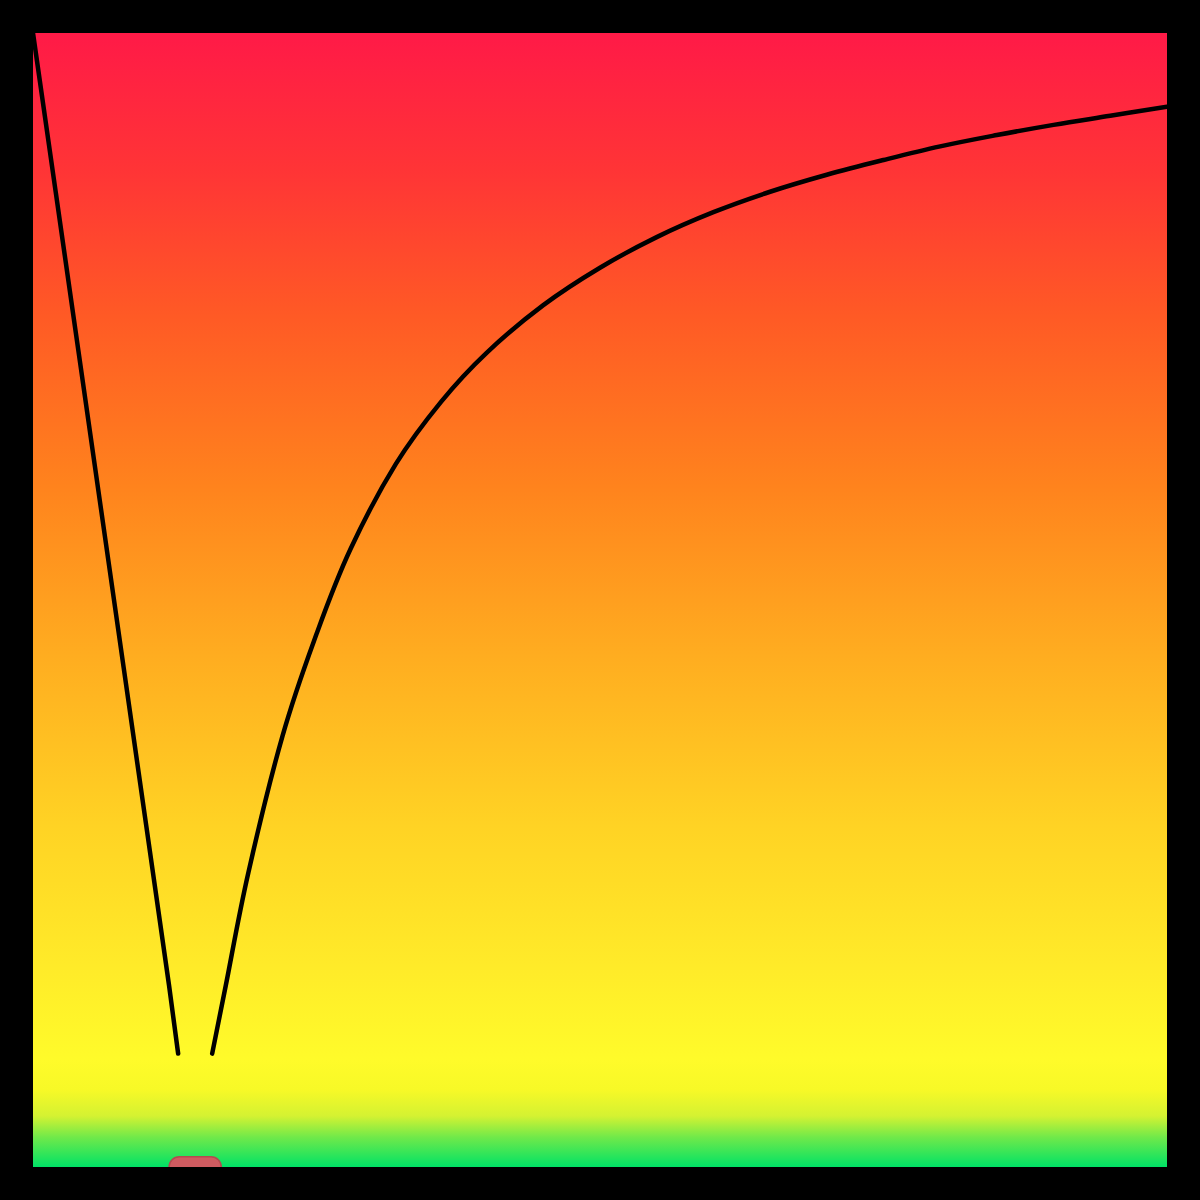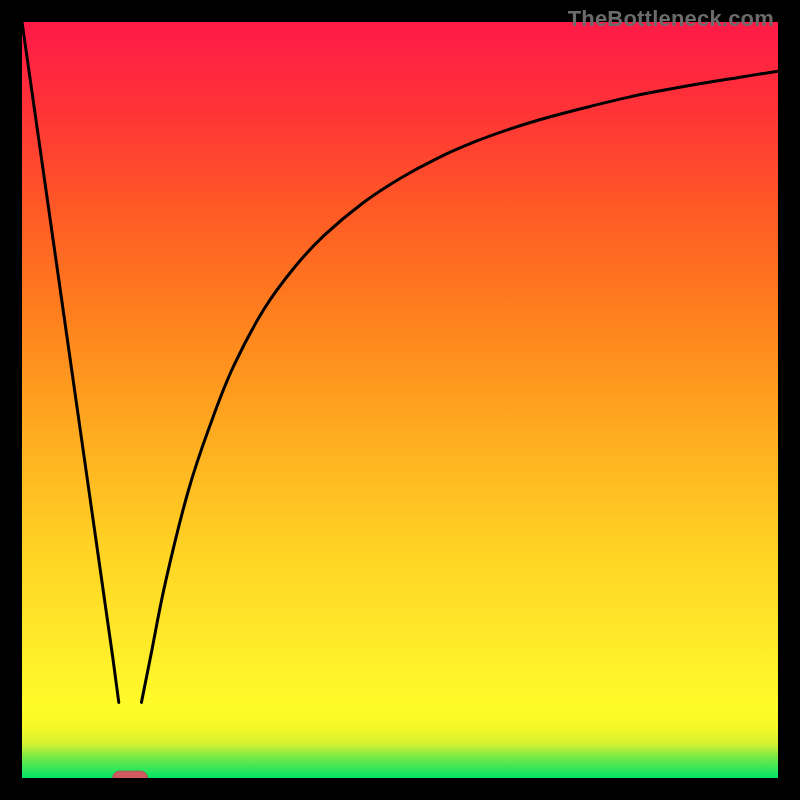--- a/index.html
+++ b/index.html
@@ -57,14 +57,13 @@
             <stop offset="88.00%" stop-color="#ff3436"></stop>
             <stop offset="100.00%" stop-color="#ff1a47"></stop>
           </linearGradient>
       </defs>
       <rect id="bg-rect" x="0" y="0" width="756" height="756" fill="url(#bg-grad)"></rect>
       <path id="curve-left" fill="none" stroke-width="3" stroke-linecap="round" stroke-linejoin="round" d="M 0.00 0.00 L 15.12 105.84 L 30.24 211.68 L 45.36 317.52 L 60.48 423.36 L 75.60 529.20 L 90.72 635.04 L 96.77 680.40" stroke="#000000"></path>
       <path id="curve-right" fill="none" stroke-width="3" stroke-linecap="round" stroke-linejoin="round" d="M 119.45 680.40 C 121.08 672.24, 124.17 656.81, 128.52 635.04 C 132.87 613.27, 136.84 589.38, 143.64 559.44 C 150.44 529.50, 158.16 497.30, 166.32 468.72 C 174.48 440.14, 180.84 423.13, 189.00 400.68 C 197.16 378.23, 202.15 364.39, 211.68 343.98 C 221.21 323.57, 231.03 304.97, 241.92 287.28 C 252.81 269.59, 261.27 259.04, 272.16 245.70 C 283.05 232.36, 290.15 224.76, 302.40 213.19 C 314.65 201.63, 326.59 191.65, 340.20 181.44 C 353.81 171.23, 364.39 164.66, 378.00 156.49 C 391.61 148.33, 402.19 142.75, 415.80 136.08 C 429.41 129.41, 439.99 124.89, 453.60 119.45 C 467.21 114.00, 477.79 110.33, 491.40 105.84 C 505.01 101.35, 515.59 98.31, 529.20 94.50 C 542.81 90.69, 553.39 88.07, 567.00 84.67 C 580.61 81.27, 591.19 78.59, 604.80 75.60 C 618.41 72.61, 628.99 70.63, 642.60 68.04 C 656.21 65.45, 666.79 63.55, 680.40 61.24 C 694.01 58.92, 704.59 57.37, 718.20 55.19 C 731.81 53.01, 749.20 50.23, 756.00 49.14" stroke="#000000"></path>
       <rect id="min-marker" rx="6.80" ry="6.80" x="90.72" y="749.20" width="34.78" height="13.61" fill="#cf5b60" stroke="#b44a4f" stroke-width="1"></rect>
     </svg>
   </div>
-  <div class="watermark">TheBottleneck.com</div>
 </div>
 
 </body></html>

